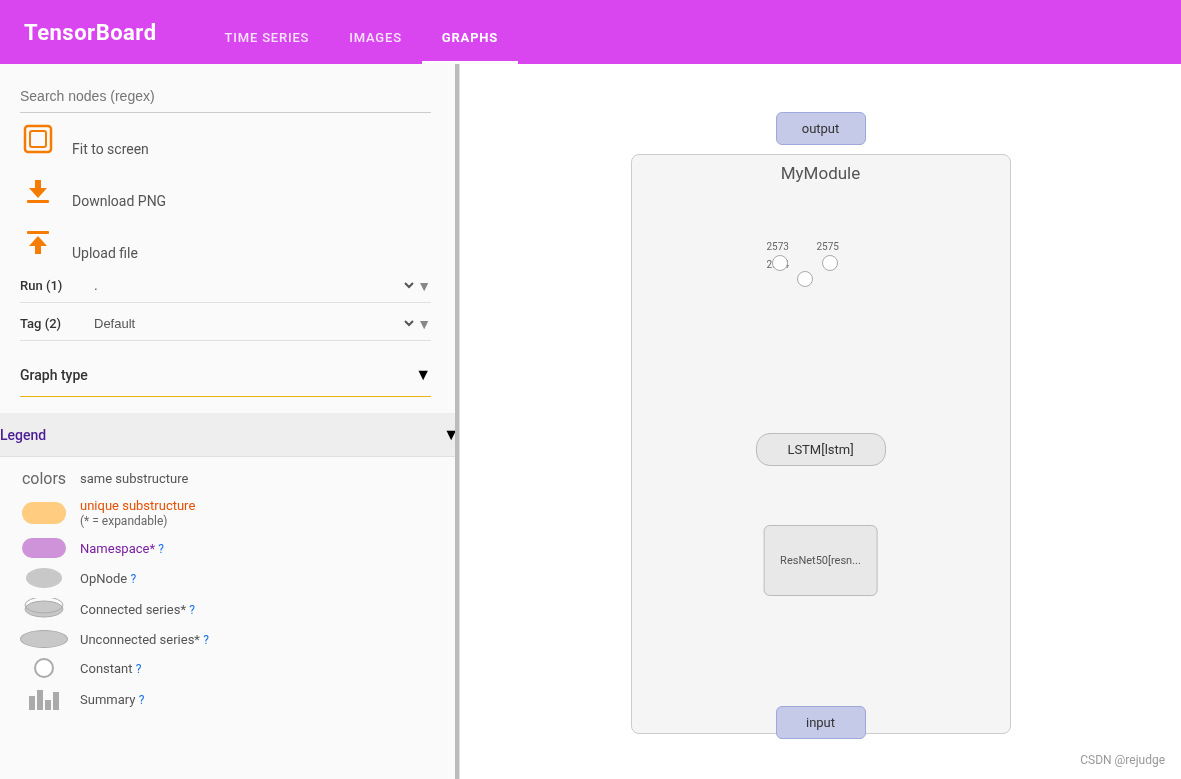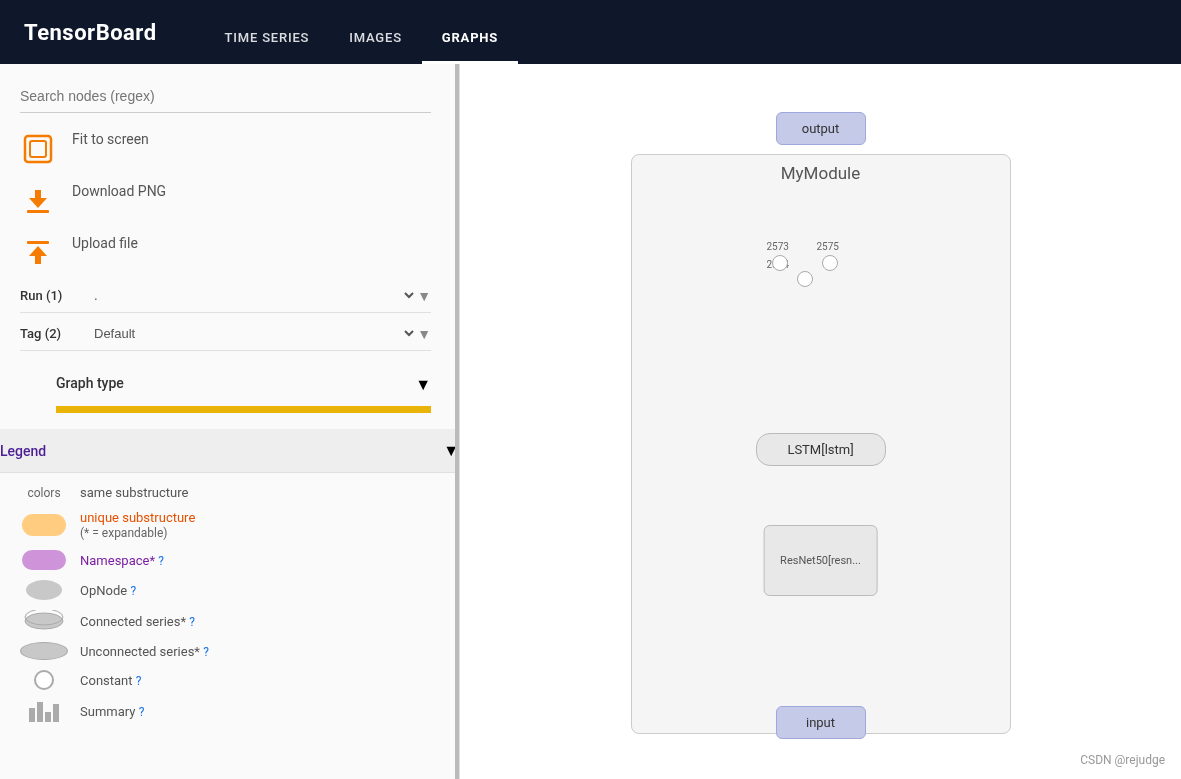--- a/index.html
+++ b/index.html
@@ -1,20 +1,20 @@
 <!DOCTYPE html>
 <html><head>
   <meta charset="utf-8">
   <style>
     * { box-sizing: border-box; margin: 0; padding: 0; }
     body { font-family: 'Roboto', Arial, sans-serif; background: #f5f5f5; height: 779px; overflow: hidden; }
 
     
     .header {
-      background: #0f172a;
+      background: #d946ef;
       height: 64px;
       display: flex;
       align-items: center;
       padding: 0 24px;
       position: fixed;
       top: 0; left: 0; right: 0;
       z-index: 100;
     }
     .header-logo {
       color: white;
@@ -75,27 +75,27 @@
     
     .search-input {
       width: 100%;
       border: none;
       border-bottom: 1px solid #ccc;
       background: transparent;
       padding: 8px 0;
       font-size: 14px;
       color: #666;
       outline: none;
-      margin-bottom: 18px;
+      margin-bottom: 8px;
     }
 
     
     .toolbar-item {
       display: flex;
-      align-items: flex-start;
+      align-items: flex-end;
       gap: 16px;
       margin-bottom: 16px;
       cursor: pointer;
     }
     .toolbar-icon {
       width: 36px;
       height: 36px;
       display: flex;
       align-items: center;
       justify-content: center;
@@ -133,25 +133,25 @@
       cursor: pointer;
     }
     .dropdown-arrow {
       color: #888;
       font-size: 14px;
     }
 
     
     .graph-type-row {
       display: flex;
+      align-items: center;
       justify-content: space-between;
       padding: 12px 0;
-      border-bottom: 7px solid #eab308;
+      border-bottom: 1px solid #eab308;
       cursor: pointer;
-      margin-left: 36px;
     }
     .graph-type-label {
       font-size: 14px;
       font-weight: 500;
       color: #333;
     }
 
     
     .legend-header {
       display: flex;
@@ -460,21 +460,21 @@
     </div>
 
     <div>
       <div class="legend-header">
         <span class="legend-title">Legend</span>
         <span>▼</span>
       </div>
       <div class="legend-body" style="padding: 12px 20px;">
         <div class="legend-item">
           <span class="legend-shape">
-            <span style="font-size:12px;color:#666;">colors</span>
+            <span style="font-size:16px;color:#666;">colors</span>
           </span>
           <span class="legend-text">same substructure</span>
         </div>
 
         <div class="legend-item">
           <span class="legend-shape">
             <div class="shape-rounded-rect" style="background:#ffcc80;"></div>
           </span>
           <span class="legend-text" style="color:#e65100;">unique substructure<br><span style="color:#666;font-size:12px;">(* = expandable)</span></span>
         </div>

